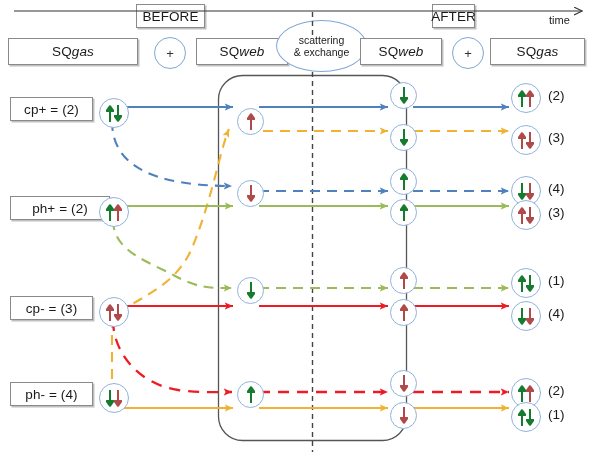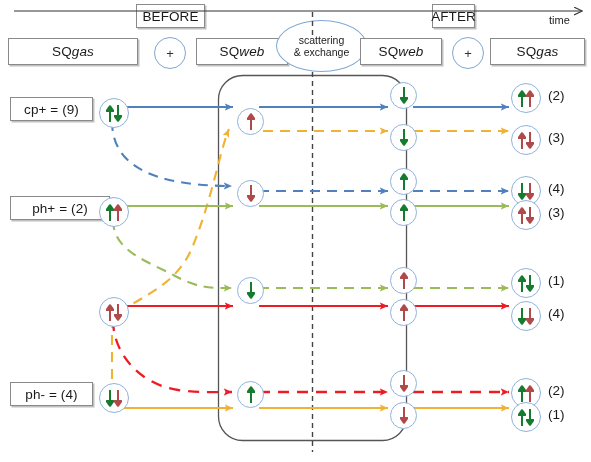--- a/index.html
+++ b/index.html
@@ -160,24 +160,27 @@
   </div>
   <div class="pluscircle" style="left:452px;top:37px;">
     <span>+</span>
   </div>
   <div class="box shadowed" style="left:490px;top:38px;width:95px;height:27px;">
     <span>SQ </span>
       <em>gas</em>
   </div>
 
   <div class="box shadowed" style="left:10px;top:97px;width:83px;height:24px;">
-    <span>cp+ = (9)</span>
+    <span>cp+ = (2)</span>
   </div>
   <div class="box shadowed" style="left:10px;top:196px;width:100px;height:24px;">
     <span>ph+ = (2)</span>
+  </div>
+  <div class="box shadowed" style="left:10px;top:296px;width:83px;height:24px;">
+    <span>cp- = (3)</span>
   </div>
   <div class="box shadowed" style="left:10px;top:382px;width:83px;height:24px;">
     <span>ph- = (4)</span>
   </div>
 
   <div id="spin-host">
       <div class="spin" style="left: 99px; top: 98px; width: 28px; height: 28px;">
         <span style="line-height: 0;">
           <svg width="8" height="17" viewBox="0 0 8 17">
             <path d="M4,17 L4,3 M4,1.2 L7.4,6.0 L0.6,6.0 Z" stroke="#157B2F" stroke-width="2" fill="#157B2F" stroke-linejoin="round"></path>

